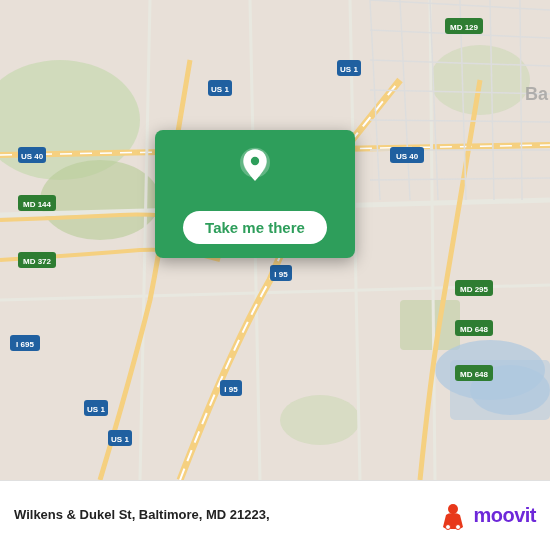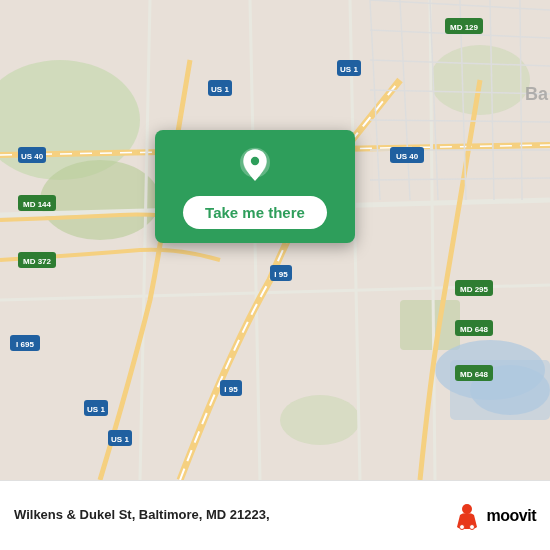--- a/index.html
+++ b/index.html
@@ -49,20 +49,21 @@
     #take-me-there-btn {
       background: white;
       color: #2e9e5b;
       border: none;
       border-radius: 20px;
       padding: 8px 22px;
       font-size: 15px;
       font-weight: 600;
       cursor: pointer;
       white-space: nowrap;
+      margin-top: 15px;
     }
 
     
     #footer {
       width: 550px;
       height: 70px;
       background: white;
       display: flex;
       align-items: center;
       padding: 0 14px;
@@ -95,23 +96,23 @@
       gap: 5px;
       flex-shrink: 0;
     }
 
     #moovit-icon {
       width: 30px;
       height: 30px;
     }
 
     #moovit-name {
-      font-size: 16px;
+      font-size: 20px;
       font-weight: bold;
-      color: #000000;
+      color: #6d28d9;
       letter-spacing: -0.5px;
     }
   </style>
 </head>
 <body>
 
 <div id="map-container">
   <svg class="map-svg" viewBox="0 0 550 480" xmlns="http://www.w3.org/2000/svg">
 
     <rect width="550" height="480" fill="#e8e0d8"></rect>

